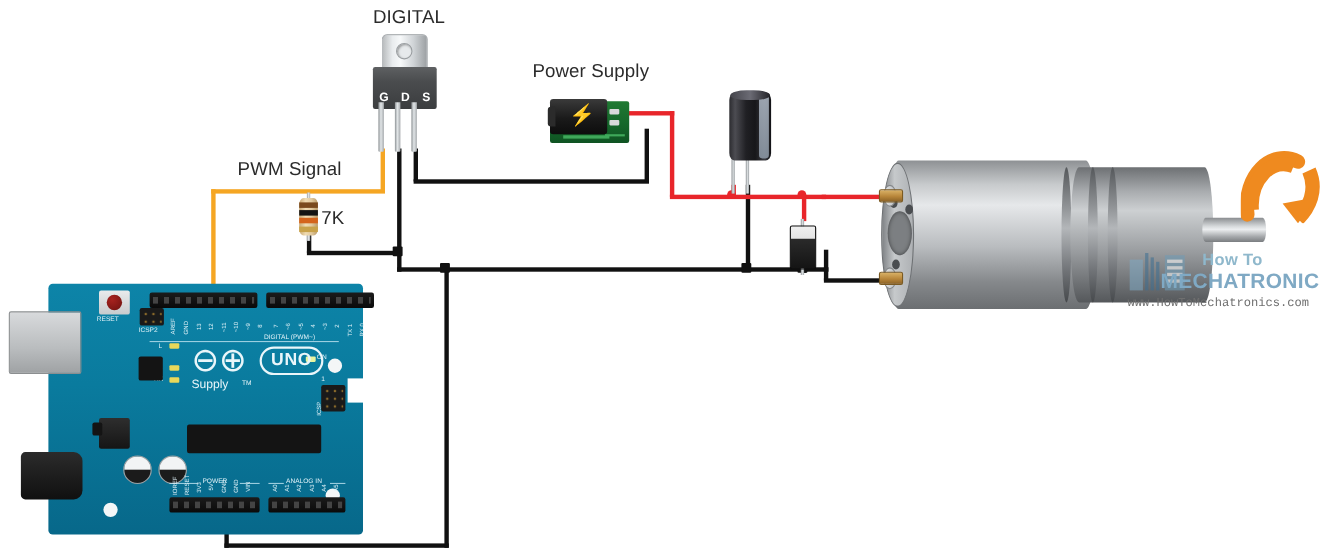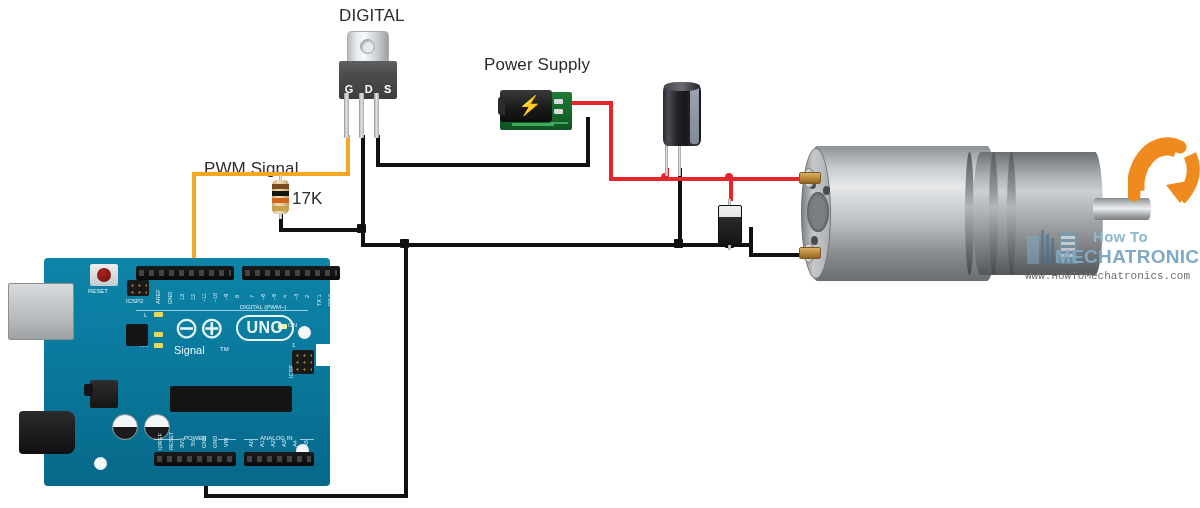--- a/index.html
+++ b/index.html
@@ -279,22 +279,22 @@
   }
   .wm-bars { position: absolute; left: 0; top: 2px; width: 56px; height: 36px; opacity: .55; }
 </style>
 </head>
 <body>
 
 <div id="stage">
 
   <div class="lbl" style="left:339px; top:6px;">DIGITAL</div>
   <div class="lbl" style="left:484px; top:55px;">Power Supply</div>
-  <div class="lbl" style="left:204px; top:144px;margin-top:15px;">PWM Signal</div>
-  <div class="lbl" style="left:292px; top:189px;">17K</div>
+  <div class="lbl" style="left:216px; top:144px;">PWM Signal</div>
+  <div class="lbl" style="left:292px; top:189px;">7K</div>
 
   <div class="wire wire-orange wire-v" style="left:192px; top:172px; height:96px;"></div>
   <div class="wire wire-orange wire-h" style="left:192px; top:172px; width:158px;"></div>
   <div class="wire wire-orange wire-v" style="left:346px; top:135px; height:39px;"></div>
 
   <div class="wire wire-v" style="left:279px; top:213px; height:17px;"></div>
   <div class="wire wire-h" style="left:279px; top:228px; width:82px;"></div>
 
   <div class="wire wire-v" style="left:361px; top:135px; height:112px;"></div>
 
@@ -452,21 +452,21 @@
       <div class="ar-led" style="left:110px; top:54px; background:#e8d85a;"></div>
       <div class="ar-text" style="left:100px; top:54px;">L</div>
       <div class="ar-led" style="left:110px; top:74px; background:#e8d85a;"></div>
       <div class="ar-text" style="left:96px; top:73px;">TX</div>
       <div class="ar-led" style="left:110px; top:85px; background:#e8d85a;"></div>
       <div class="ar-text" style="left:96px; top:84px;">RX</div>
       <div class="ar-led" style="left:234px; top:66px; background:#e8f4a0;"></div>
       <div class="ar-text" style="left:244px; top:64px;">ON</div>
 
       <div class="ar-logo-txt" style="left:130px; top:55px; font-size:30px; line-height:30px;">⊖⊕</div>
-      <div class="ar-logo-txt" style="left:130px; top:86px; font-size:11px;">Signal</div>
+      <div class="ar-logo-txt" style="left:130px; top:86px; font-size:11px;">Supply</div>
       <div class="ar-logo-txt" style="left:176px; top:88px; font-size:6px;">TM</div>
       <div class="ar-uno-badge" style="left:192px; top:57px; width:58px; height:26px;">UNO</div>
 
       <div class="ar-chip" style="left:82px; top:66px; width:22px; height:22px;"></div>
       <div class="ar-chip" style="left:126px; top:128px; width:122px; height:26px;"></div>
 
       <div class="ar-icsp" style="left:248px; top:92px; width:22px; height:24px;"></div>
       <div class="ar-text" style="left:248px; top:84px;">1</div>
       <div class="ar-text-v" style="left:244px; top:120px;">ICSP</div>
 

